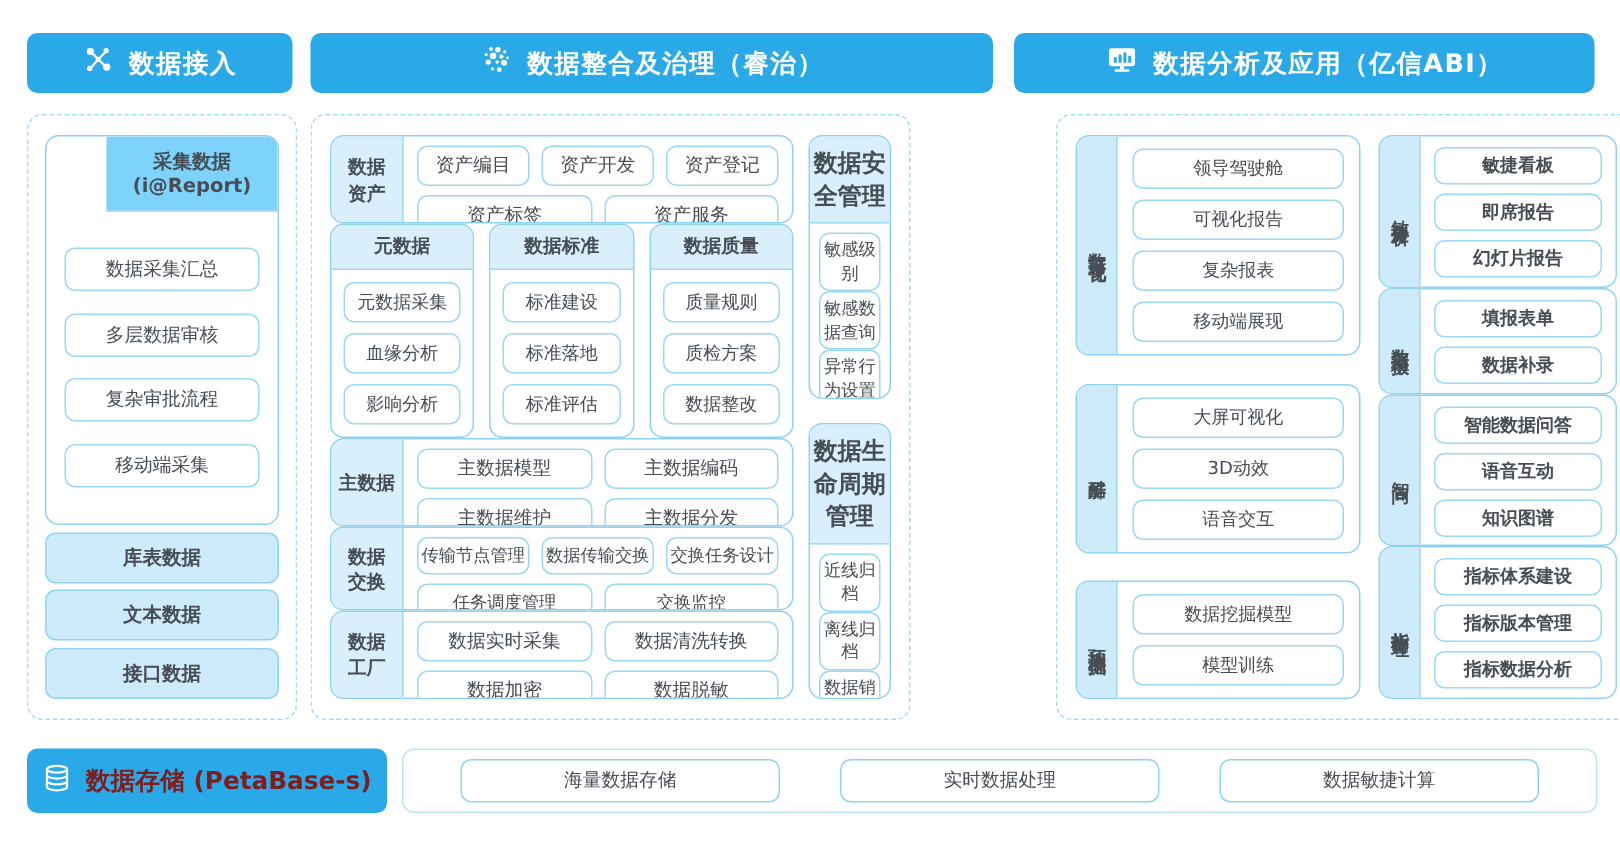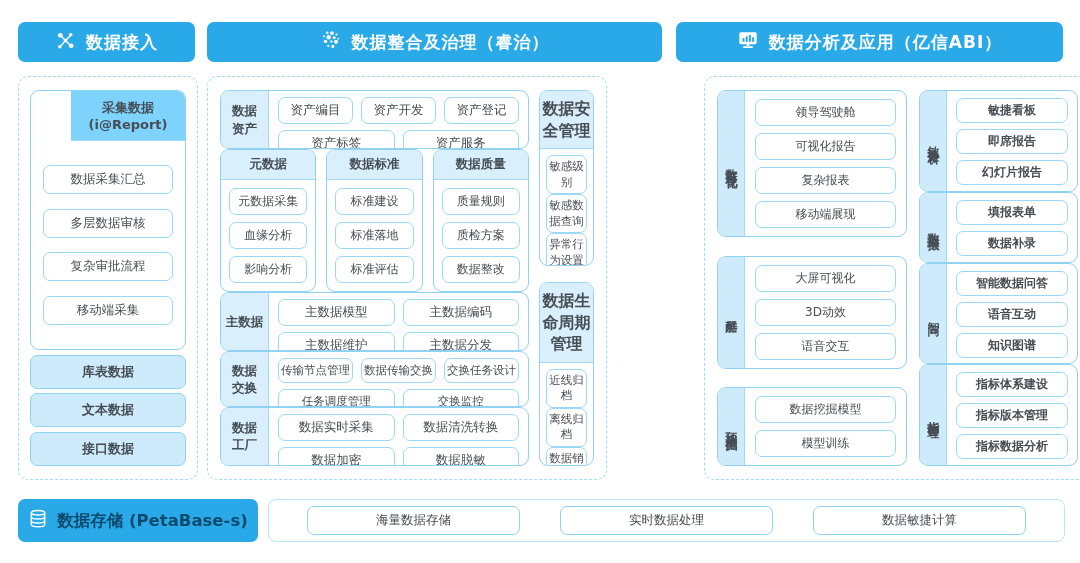--- a/index.html
+++ b/index.html
@@ -70,21 +70,21 @@
     writing-mode:vertical-lr; text-orientation:upright; display:flex; align-items:center;
     justify-content:center; font-size:12px; font-weight:600; letter-spacing:2px; padding:4px 0; }
   .vitems { flex:1; padding:8px 10px; display:flex; flex-direction:column;
     justify-content:space-evenly; gap:7px; }
   .vitems .gitem { padding:4px 2px; font-size:12px; }
   .rcol-b .vitems { padding:7px 9px; gap:6px; }
   .rcol-b .gitem { padding:3px 2px;font-weight:bold; }
 
   
   .storage-btn { position:absolute; left:18px; top:499px; width:240px; height:43px;
-    background:#29A9E8; border-radius:7px; color:#0c4a6e; display:flex; align-items:center;
+    background:#29A9E8; border-radius:7px; color:#7f1d1d; display:flex; align-items:center;
     justify-content:center; gap:9px; font-size:16.5px; font-weight:700; }
   .storage-wrap { position:absolute; left:268px; top:499px; width:797px; height:43px;
     border:1px solid #BCE4F8; border-radius:8px; display:flex; align-items:center;
     justify-content:space-around; padding:0 18px; }
   .sitem { width:28%; border:1px solid #8FD3F2; border-radius:7px; padding:5px 0;
     text-align:center; font-size:12.5px; }
 </style>
 </head>
 <body>
 

